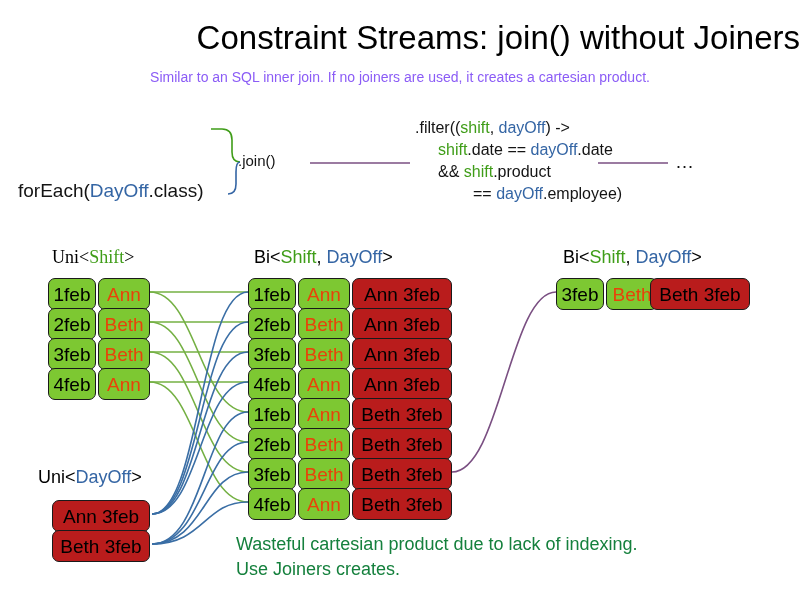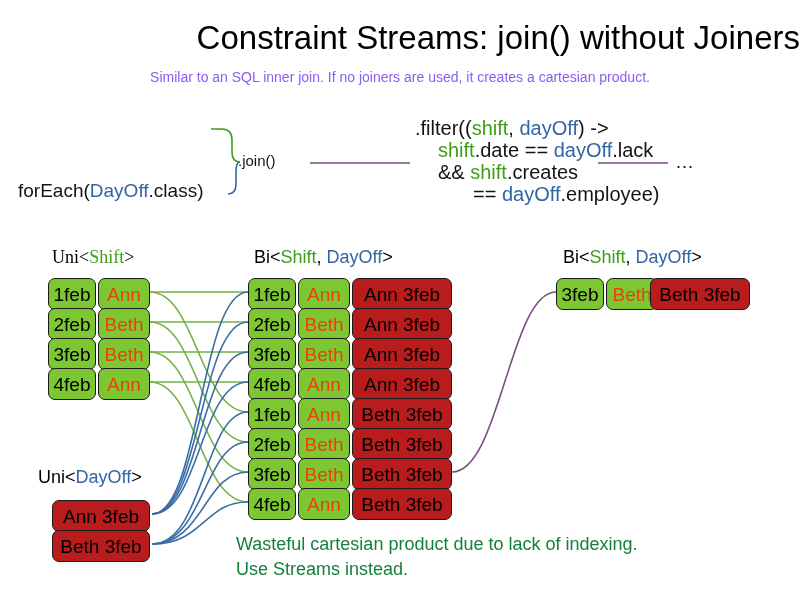--- a/index.html
+++ b/index.html
@@ -23,21 +23,21 @@
     font-size:14px;line-height:18px;color:#8b5cf6;
   }
 
   
   .code{font-size:19px;line-height:22px;white-space:nowrap;color:#141414;}
   .shift{color:#3f9d18;}
   .dayoff{color:#3465a4;}
   #forEachShift{left:18px;top:118px;}
   #forEachDayOff{left:18px;top:180px;}
   #joinLabel{left:238px;top:150px;font-size:15px;white-space:nowrap;}
-  #filterBlock{left:415px;top:117px;font-size:20px;line-height:22px;white-space:nowrap;}
+  #filterBlock{left:415px;top:117px;font-size:16px;line-height:22px;white-space:nowrap;}
   #filterBlock .l2{padding-left:23px;}
   #filterBlock .l3{padding-left:23px;}
   #filterBlock .l4{padding-left:58px;}
   #ellipsis{left:675px;top:151px;font-size:19px;color:#111;}
 
   
   .typelabel{font-size:18px;line-height:22px;white-space:nowrap;color:#000;}
   #lblUniShift{left:52px;top:246px;font-family:Liberation Serif, serif;}
   #lblBiMid{left:254px;top:246px;}
   #lblBiRight{left:563px;top:246px;}
@@ -106,23 +106,23 @@
 
   <div class="abs code" id="forEachDayOff">
     <span>forEach(</span><span class="dayoff">DayOff</span><span>.class)</span>
   </div>
 
   <div class="abs code" id="joinLabel">.join()</div>
 
   <div class="abs code" id="filterBlock">
     <div class="l1"><span>.filter((</span><span class="shift">shift</span><span>, </span><span class="dayoff">dayOff</span><span>) -&gt;</span></div>
 
-    <div class="l2"><span class="shift">shift</span><span>.date == </span><span class="dayoff">dayOff</span><span>.lack</span></div>
-
-    <div class="l3"><span>&amp;&amp; </span><span class="shift">shift</span><span>.creates</span></div>
+    <div class="l2"><span class="shift">shift</span><span>.date == </span><span class="dayoff">dayOff</span><span>.date</span></div>
+
+    <div class="l3"><span>&amp;&amp; </span><span class="shift">shift</span><span>.product</span></div>
 
     <div class="l4"><span>== </span><span class="dayoff">dayOff</span><span>.employee)</span></div>
   </div>
 
   <div class="abs" id="ellipsis">…</div>
 
   <div class="abs typelabel" id="lblUniShift"><span>Uni&lt;</span><span class="shift">Shift</span><span>&gt;</span></div>
 
   <div class="abs typelabel" id="lblBiMid"><span>Bi&lt;</span><span class="shift">Shift</span><span>, </span><span class="dayoff">DayOff</span><span>&gt;</span></div>
 
@@ -245,16 +245,16 @@
       <div class="chip green" style="left: 606px; top: 278px; width: 52px;">
         <span class="cell-name">Beth</span>
       </div>
       <div class="chip blue" style="left: 650px; top: 278px; width: 100px;">
         <span class="cell-blue">Beth 3feb</span>
       </div>
     </div>
 
   <div class="abs" id="warning">
     <div>Wasteful cartesian product due to lack of indexing.</div>
-    <div>Use Streams instead.</div>
+    <div>Use Joiners creates.</div>
   </div>
 
 </div>
 
 </body></html>

